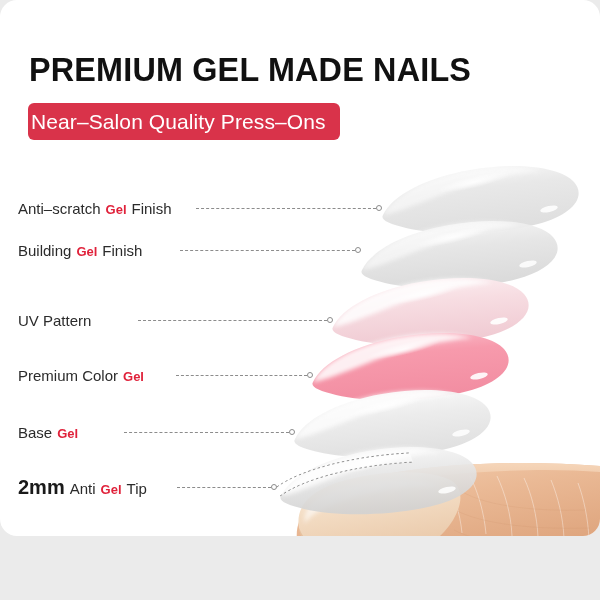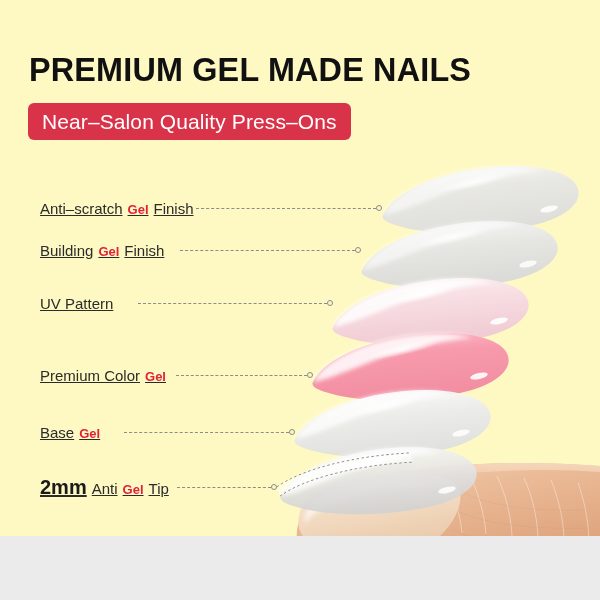--- a/index.html
+++ b/index.html
@@ -10,22 +10,23 @@
     width: 600px;
     height: 600px;
     background: #ebebeb;
     font-family: "Liberation Sans", sans-serif;
     overflow: hidden;
   }
   #poster {
     position: relative;
     width: 600px;
     height: 536px;
-    background: #fef9c3;
+    background: #ffffff;
     overflow: hidden;
+    border-radius: 17px;
   }
 
   
   #title {
     position: absolute;
     left: 29px;
     top: 50px;
     font-size: 33px;
     line-height: 40px;
     font-weight: 700;
@@ -33,21 +34,21 @@
     color: #111111;
     white-space: nowrap;
     transform: scaleX(0.98);
     transform-origin: left center;
   }
   #subtitle-badge {
     position: absolute;
     left: 28px;
     top: 103px;
     height: 37px;
-    padding: 0 14px 0 14px;
+    padding: 0 14px 0 3px;
     border-radius: 6px;
     background: #d9334a;
     display: flex;
     align-items: center;
     box-sizing: border-box;
   }
   #subtitle-badge .badge-text {
     font-size: 21px;
     line-height: 21px;
     color: #ffffff;
@@ -64,22 +65,21 @@
     display: flex;
     align-items: center;
     white-space: nowrap;
   }
   .callout .label {
     font-size: 15px;
     color: #2b2b2b;
     font-weight: 400;
     display: inline-flex;
     align-items: baseline;
-    padding-left: 40px;
-    text-decoration: underline;
+    padding-left: 18px;
   }
   .callout .label .w { margin-right: 5px; }
   .callout .label .w:last-child { margin-right: 16px; }
   .callout .label .gel {
     color: #e0213a;
     font-weight: 700;
     font-size: 13px;
     margin-right: 5px;
   }
   .callout .label .strong {
@@ -293,21 +293,21 @@
       </div>
       <div class="callout" style="top: 238px;">
         <span class="label">
           <span class="w ">Building</span>
           <span class="w gel">Gel</span>
           <span class="w ">Finish</span>
         </span>
         <span class="leader" style="left: 180px; width: 175px;"></span>
         <span class="leader-dot" style="left: 355px;"></span>
       </div>
-      <div class="callout" style="top: 291px; text-align: right;">
+      <div class="callout" style="top: 308px; text-align: right;">
         <span class="label">
           <span class="w ">UV Pattern</span>
         </span>
         <span class="leader" style="left: 138px; width: 189px;"></span>
         <span class="leader-dot" style="left: 327px;"></span>
       </div>
       <div class="callout" style="top: 363px;">
         <span class="label">
           <span class="w ">Premium Color</span>
           <span class="w gel">Gel</span>

